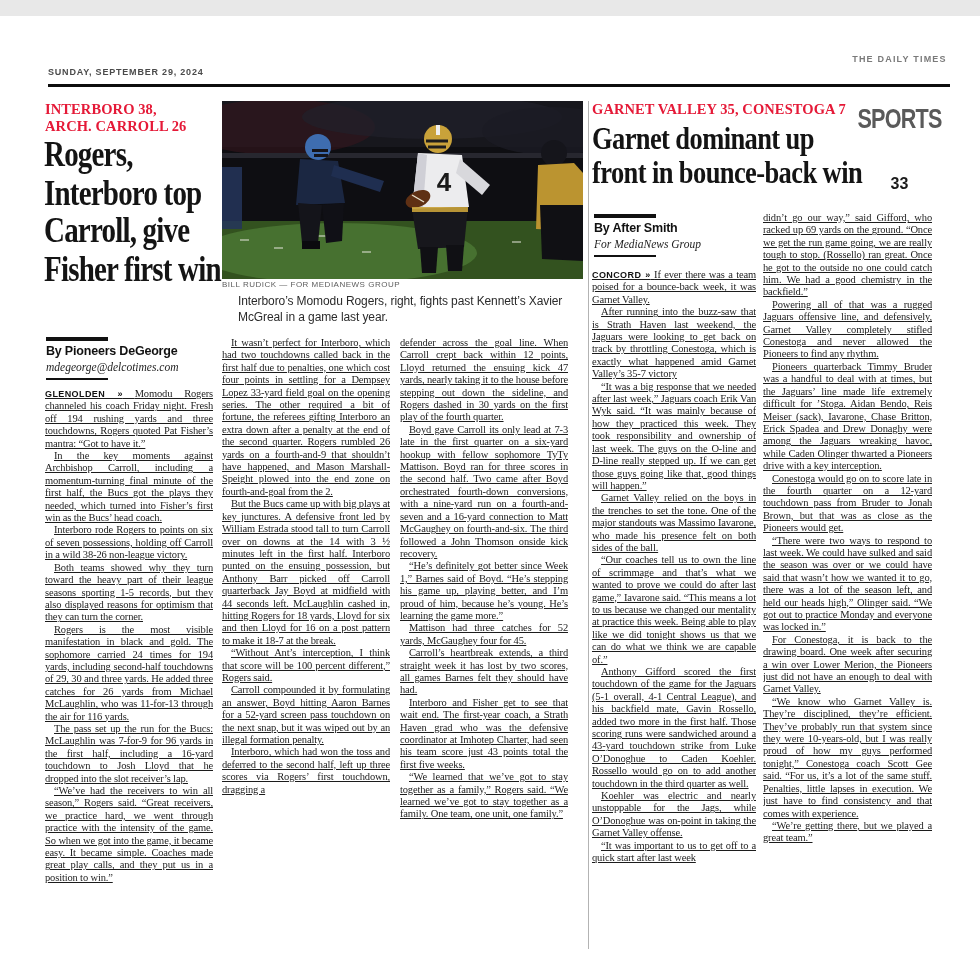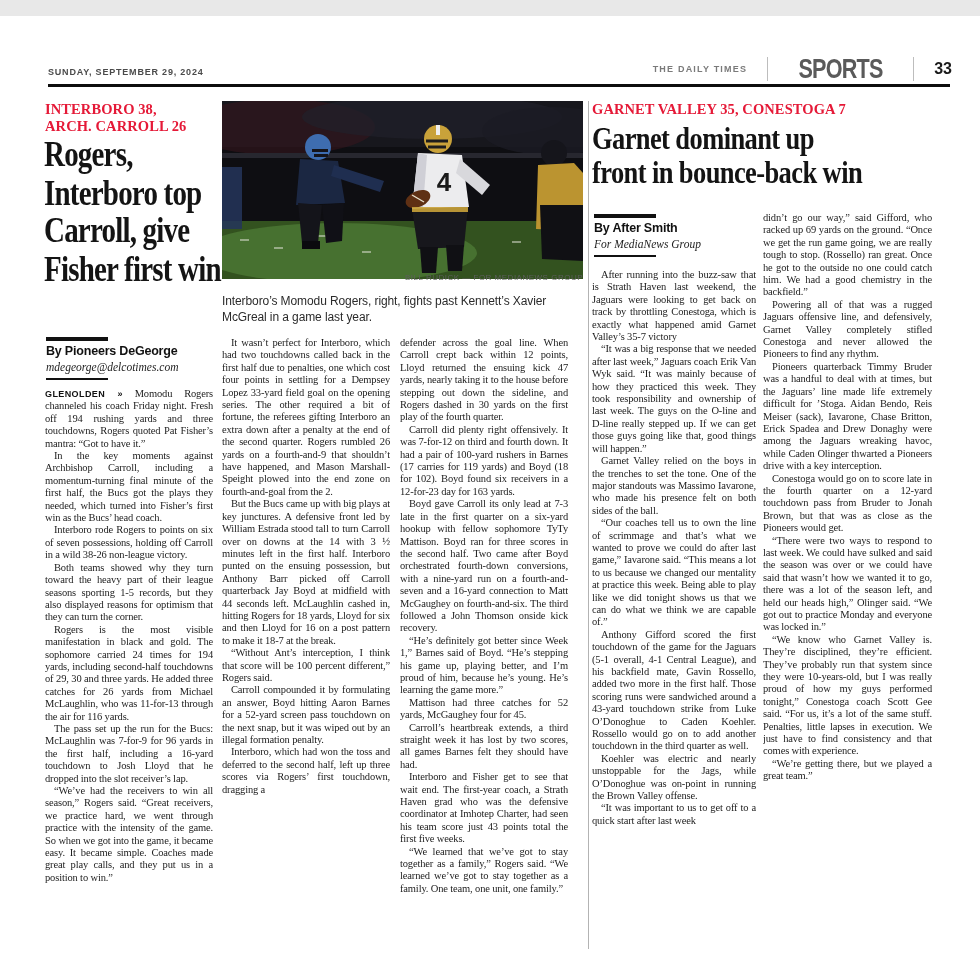--- a/index.html
+++ b/index.html
@@ -3,21 +3,21 @@
 <meta charset="utf-8">
 <style>
   html,body{margin:0;padding:0;background:#e8e8e8;}
   .page{
     position:relative;width:980px;height:980px;background:#ffffff;
     font-family:"Liberation Serif",serif;overflow:hidden;margin:16px auto;
   }
   
   .hdr-date{position:absolute;left:48px;top:51px;font:700 9px "Liberation Sans",sans-serif;
     letter-spacing:.8px;color:#4a4a4a;}
-  .hdr-right{position:absolute;right:28px;top:38px;height:30px;display:flex;align-items:center;gap:20px;}
+  .hdr-right{position:absolute;right:28px;top:38px;height:30px;display:flex;align-items:center;gap:20px;flex-direction:column;}
   .hdr-paper{font:700 9px "Liberation Sans",sans-serif;letter-spacing:1.2px;color:#7a7a7a;}
   .hdr-sep{width:1px;height:24px;background:#bdbdbd;}
   .hdr-section{font:800 27px "Liberation Sans",sans-serif;color:#5a5a5a;letter-spacing:-1px;
     transform:scaleX(.8) scaleY(1.05);transform-origin:center;}
   .hdr-page{font:800 16px "Liberation Sans",sans-serif;color:#1a1a1a;}
   .hdr-rule{position:absolute;left:48px;top:68px;width:902px;height:3px;background:#0d0d0d;}
   
   .kicker{font:800 14.5px "Liberation Sans",sans-serif;letter-spacing:.1px;line-height:17px;}
   .kicker-left{position:absolute;left:45px;top:85px;font-family:Liberation Serif, serif;}
   .kicker-right{position:absolute;left:592px;top:85px;font-family:Liberation Serif, serif;}
@@ -29,27 +29,27 @@
     transform:scaleY(1.2);transform-origin:top left;}
   .headline-right span{display:block;}
   
   .byrule-thick{position:absolute;width:62px;height:4px;background:#111;}
   .byrule-thin{position:absolute;width:62px;height:2px;background:#111;}
   .byline{position:absolute;font:700 12.5px "Liberation Sans",sans-serif;color:#111;letter-spacing:-.2px;}
   .bysub{position:absolute;font:italic 11.5px "Liberation Serif",serif;color:#222;}
   
   .photo{position:absolute;left:222px;top:85px;width:361px;height:178px;background:#0e0e12;}
   .photo svg{display:block;}
-  .credit{position:absolute;left:222px;top:257px;width:361px;text-align:right;
+  .credit{position:absolute;left:222px;top:264px;width:361px;
     font:8px "Liberation Sans",sans-serif;letter-spacing:.5px;color:#5d5d5d;}
-  .caption{position:absolute;left:222px;top:278px;width:358px;
+  .caption{position:absolute;left:238px;top:278px;width:358px;
     font:12px/15.5px "Liberation Sans",sans-serif;color:#2b2b2b;letter-spacing:-.1px;}
   
   .col{position:absolute;text-align:justify;overflow:hidden;
-    font:10.5px/12.4px "Liberation Serif",serif;letter-spacing:-.15px;color:#1c1c1c;}
+    font:10.5px/12.4px "Liberation Serif",serif;letter-spacing:-.15px;color:#1c1c1c;text-decoration:underline;}
   .col p{margin:0;text-indent:9px;}
   .col p.noindent{text-indent:0;}
   .dateline{font:700 9px "Liberation Sans",sans-serif;letter-spacing:.4px;color:#111;}
   .divider{position:absolute;left:588px;top:85px;width:1px;height:848px;background:#b3b3b3;}
 </style>
 </head>
 <body>
 
 <div class="page">
 
@@ -150,21 +150,20 @@
   <div class="col" style="left:222px;top:321px;width:168px;height:614px">
     <p>It wasn’t perfect for Interboro, which had two touchdowns called back in the first half due to penalties, one which cost four points in settling for a Dempsey Lopez 33-yard field goal on the opening series. The other required a bit of fortune, the referees gifting Interboro an extra down after a penalty at the end of the second quarter. Rogers rumbled 26 yards on a fourth-and-9 that shouldn’t have happened, and Mason Marshall-Speight plowed into the end zone on fourth-and-goal from the 2.</p>
     <p>But the Bucs came up with big plays at key junctures. A defensive front led by William Estrada stood tall to turn Carroll over on downs at the 14 with 3 ½ minutes left in the first half. Interboro punted on the ensuing possession, but Anthony Barr picked off Carroll quarterback Jay Boyd at midfield with 44 seconds left. McLaughlin cashed in, hitting Rogers for 18 yards, Lloyd for six and then Lloyd for 16 on a post pattern to make it 18-7 at the break.</p>
     <p>“Without Ant’s interception, I think that score will be 100 percent different,” Rogers said.</p>
     <p>Carroll compounded it by formulating an answer, Boyd hitting Aaron Barnes for a 52-yard screen pass touchdown on the next snap, but it was wiped out by an illegal formation penalty.</p>
     <p>Interboro, which had won the toss and deferred to the second half, left up three scores via Rogers’ first touchdown, dragging a</p>
   </div>
 
   <div class="col" style="left:400px;top:321px;width:168px;height:614px">
     <p class="noindent">defender across the goal line. When Carroll crept back within 12 points, Lloyd returned the ensuing kick 47 yards, nearly taking it to the house before stepping out down the sideline, and Rogers dashed in 30 yards on the first play of the fourth quarter.</p>
-    <p>Carroll did plenty right offensively. It was 7-for-12 on third and fourth down. It had a pair of 100-yard rushers in Barnes (17 carries for 119 yards) and Boyd (18 for 102). Boyd found six receivers in a 12-for-23 day for 163 yards.</p>
     <p>Boyd gave Carroll its only lead at 7-3 late in the first quarter on a six-yard hookup with fellow sophomore TyTy Mattison. Boyd ran for three scores in the second half. Two came after Boyd orchestrated fourth-down conversions, with a nine-yard run on a fourth-and-seven and a 16-yard connection to Matt McGaughey on fourth-and-six. The third followed a John Thomson onside kick recovery.</p>
     <p>“He’s definitely got better since Week 1,” Barnes said of Boyd. “He’s stepping his game up, playing better, and I’m proud of him, because he’s young. He’s learning the game more.”</p>
     <p>Mattison had three catches for 52 yards, McGaughey four for 45.</p>
     <p>Carroll’s heartbreak extends, a third straight week it has lost by two scores, all games Barnes felt they should have had.</p>
     <p>Interboro and Fisher get to see that wait end. The first-year coach, a Strath Haven grad who was the defensive coordinator at Imhotep Charter, had seen his team score just 43 points total the first five weeks.</p>
     <p>“We learned that we’ve got to stay together as a family,” Rogers said. “We learned we’ve got to stay together as a family. One team, one unit, one family.”</p>
   </div>
 
   <div class="divider"></div>
 
@@ -174,32 +173,37 @@
     <span>Garnet dominant up</span>
     <span>front in bounce-back win</span>
   </h1>
 
   <div class="byrule-thick" style="left:594px;top:198px"></div>
   <div class="byline" style="left:594px;top:205px">By After Smith</div>
   <div class="bysub" style="left:594px;top:222px">For MediaNews Group</div>
   <div class="byrule-thin" style="left:594px;top:239px"></div>
 
   <div class="col" style="left:592px;top:253px;width:164px;height:712px">
+    <p class="noindent">
+      <span class="dateline">CONCORD »</span>
+      <span>If ever there was a team poised for a bounce-back week, it was Garnet Valley.</span>
+    </p>
     <p>After running into the buzz-saw that is Strath Haven last weekend, the Jaguars were looking to get back on track by throttling Conestoga, which is exactly what happened amid Garnet Valley’s 35-7 victory</p>
     <p>“It was a big response that we needed after last week,” Jaguars coach Erik Van Wyk said. “It was mainly because of how they practiced this week. They took responsibility and ownership of last week. The guys on the O-line and D-line really stepped up. If we can get those guys going like that, good things will happen.”</p>
     <p>Garnet Valley relied on the boys in the trenches to set the tone. One of the major standouts was Massimo Iavarone, who made his presence felt on both sides of the ball.</p>
     <p>“Our coaches tell us to own the line of scrimmage and that’s what we wanted to prove we could do after last game,” Iavarone said. “This means a lot to us because we changed our mentality at practice this week. Being able to play like we did tonight shows us that we can do what we think we are capable of.”</p>
     <p>Anthony Gifford scored the first touchdown of the game for the Jaguars (5-1 overall, 4-1 Central League), and his backfield mate, Gavin Rossello, added two more in the first half. Those scoring runs were sandwiched around a 43-yard touchdown strike from Luke O’Donoghue to Caden Koehler. Rossello would go on to add another touchdown in the third quarter as well.</p>
-    <p>Koehler was electric and nearly unstoppable for the Jags, while O’Donoghue was on-point in running the Brown Valley offense.</p>
+    <p>Koehler was electric and nearly unstoppable for the Jags, while O’Donoghue was on-point in taking the Garnet Valley offense.</p>
     <p>“It was important to us to get off to a quick start after last week</p>
   </div>
 
   <div class="col" style="left:763px;top:196px;width:169px;height:734px">
     <p class="noindent">didn’t go our way,” said Gifford, who racked up 69 yards on the ground. “Once we get the run game going, we are really tough to stop. (Rossello) ran great. Once he got to the outside no one could catch him. We had a good chemistry in the backfield.”</p>
     <p>Powering all of that was a rugged Jaguars offensive line, and defensively, Garnet Valley completely stifled Conestoga and never allowed the Pioneers to find any rhythm.</p>
     <p>Pioneers quarterback Timmy Bruder was a handful to deal with at times, but the Jaguars’ line made life extremely difficult for ’Stoga. Aidan Bendo, Reis Meiser (sack), Iavarone, Chase Britton, Erick Spadea and Drew Donaghy were among the Jaguars wreaking havoc, while Caden Olinger thwarted a Pioneers drive with a key interception.</p>
     <p>Conestoga would go on to score late in the fourth quarter on a 12-yard touchdown pass from Bruder to Jonah Brown, but that was as close as the Pioneers would get.</p>
     <p>“There were two ways to respond to last week. We could have sulked and said the season was over or we could have said that wasn’t how we wanted it to go, there was a lot of the season left, and held our heads high,” Olinger said. “We got out to practice Monday and everyone was locked in.”</p>
+    <p>For Conestoga, it is back to the drawing board. One week after securing a win over Lower Merion, the Pioneers just did not have an enough to deal with Garnet Valley.</p>
     <p>“We know who Garnet Valley is. They’re disciplined, they’re efficient. They’ve probably run that system since they were 10-years-old, but I was really proud of how my guys performed tonight,” Conestoga coach Scott Gee said. “For us, it’s a lot of the same stuff. Penalties, little lapses in execution. We just have to find consistency and that comes with experience.</p>
     <p>“We’re getting there, but we played a great team.”</p>
   </div>
 
 </div>
 
 </body></html>

